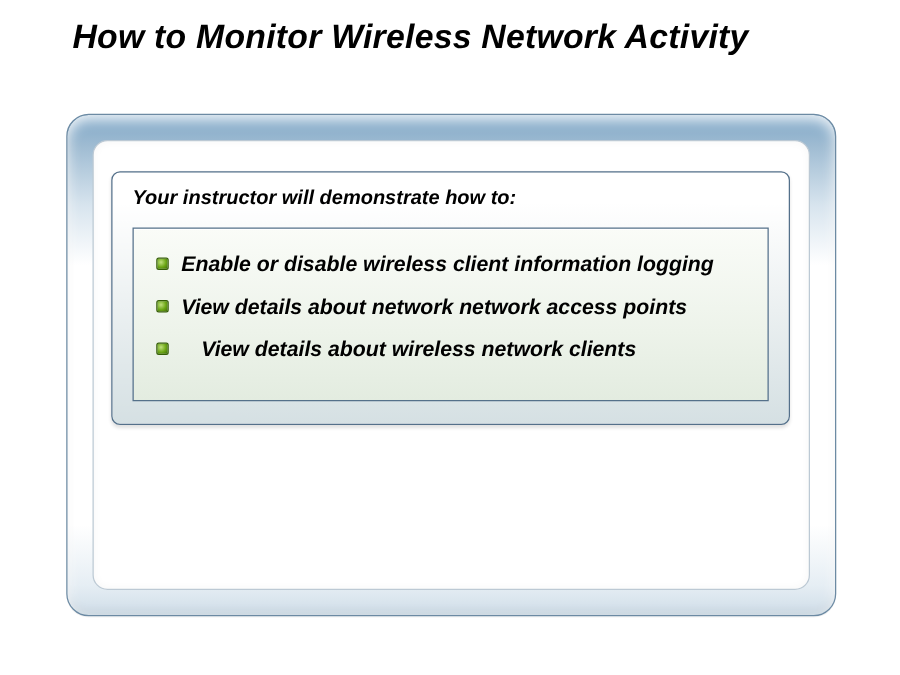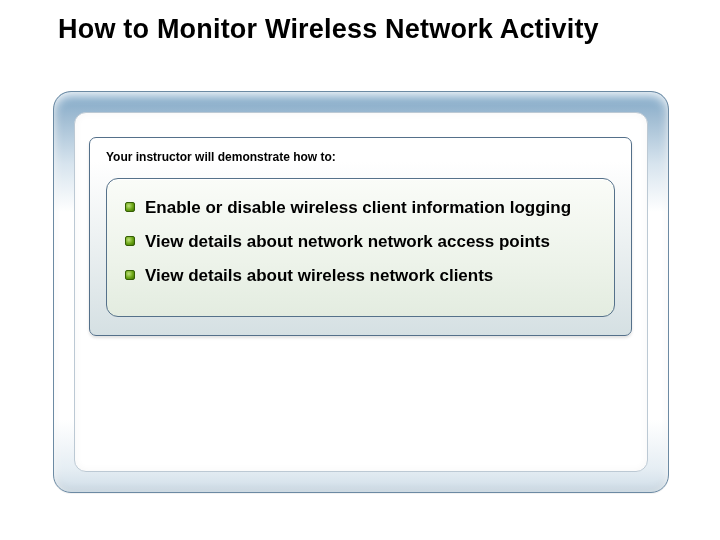--- a/index.html
+++ b/index.html
@@ -9,20 +9,21 @@
     height: 540px;
     background: #ffffff;
     font-family: Arial, Helvetica, sans-serif;
     overflow: hidden;
   }
   .slide {
     position: relative;
     width: 592px;
     height: 540px;
     box-sizing: border-box;
+    font-style: italic;
   }
   .title {
     position: absolute;
     left: 58px;
     top: 14px;
     width: 560px;
     font-size: 27px;
     font-weight: 700;
     color: #000;
     line-height: 1.15;
@@ -71,40 +72,40 @@
     top: 24px;
     width: 543px;
     border-radius: 7px;
     border: 1px solid #54708a;
     background: linear-gradient(to bottom, #ffffff 0%, #ffffff 12%, #ebf0f1 55%, #d5e0e3 100%);
     box-shadow: 0 1px 0 rgba(255,255,255,0.9) inset, 0 2px 3px rgba(0,0,0,0.12);
     padding: 10px 16px 18px 16px;
     box-sizing: border-box;
   }
   .card-title {
-    font-size: 12px;
+    font-size: 16px;
     font-weight: 700;
     color: #000;
     margin: 0 0 10px 0;
     padding: 2px 0 4px 0;
   }
 
   .bullets {
     background: linear-gradient(to bottom, #fafcf8 0%, #edf3ea 60%, #e3ece0 100%);
     border: 1px solid #55718a;
-    border-radius: 12px;
+    border-radius: 0;
     padding: 12px 16px 14px 18px;
     box-shadow: inset 0 1px 0 rgba(255,255,255,0.9);
   }
   .bullet-row {
     display: flex;
     align-items: flex-start;
     margin: 6px 0 12px 0;
   }
-  .bullet-row:last-child { margin-bottom: 16px; }
+  .bullet-row:last-child { margin-bottom: 16px; gap: 16px; }
   .bullet-icon {
     width: 10px;
     height: 10px;
     margin-top: 5px;
     margin-right: 10px;
     flex: 0 0 auto;
     background:
       radial-gradient(circle at 35% 35%, #bfe07c 0%, #6aa514 55%, #3e6d05 100%);
     border: 1px solid #345e04;
     border-radius: 2px;

